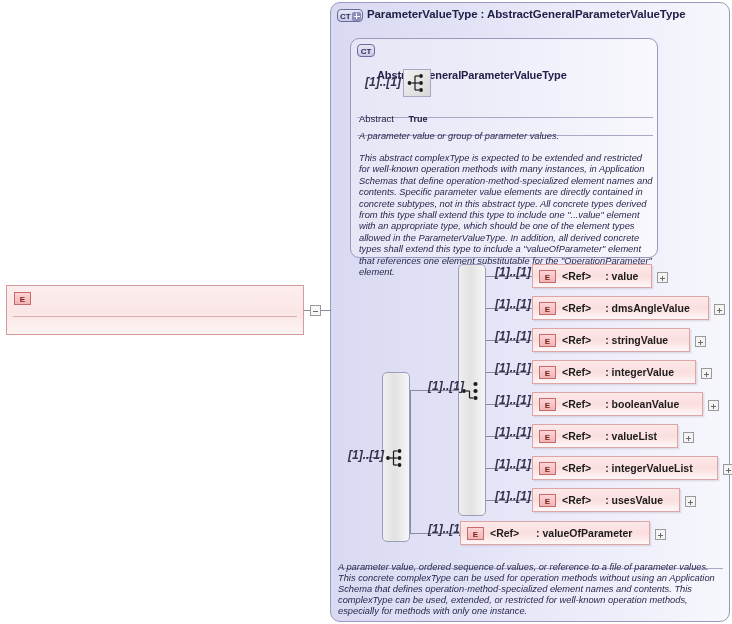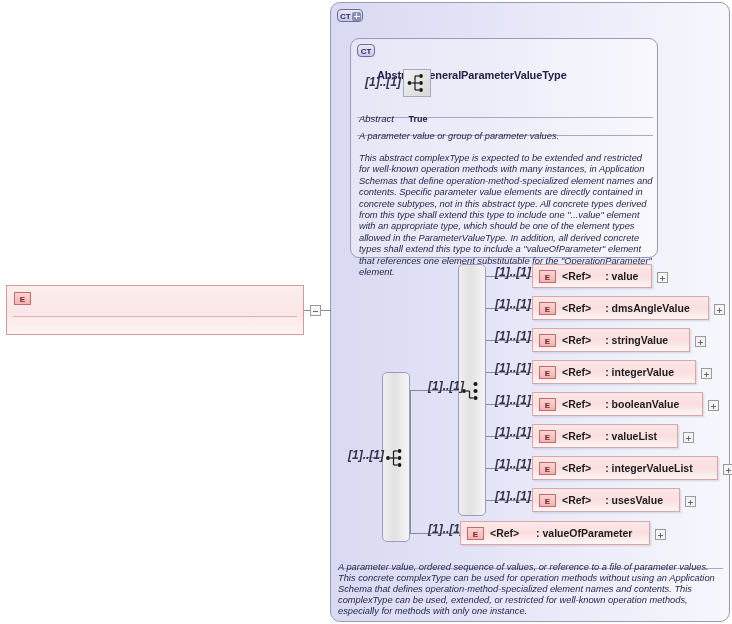--- a/index.html
+++ b/index.html
@@ -116,21 +116,21 @@
     position: absolute;
     height: 0; border: 0;
     border-top: 1px solid #a8a8c8;
   }
 
   .abstract-row {
     position: absolute;
     font-size: 9.5px;
     color: #222244;
   }
-  .abstract-row .lbl { font-style: italic; }
+  .abstract-row .lbl { }
   .abstract-row .val { font-weight: bold; font-size: 9px; }
 
   .doc-text {
     position: absolute;
     font-style: italic;
     font-size: 9.3px;
     line-height: 11.4px;
     color: #28284e;
     text-align: left;
   }
@@ -262,20 +262,21 @@
 </head>
 <body>
 
 <div class="abs" id="type-panel">
 
   <div class="ct-badge" style="left:6px; top:6px;">
     <span>CT</span>
     <span class="plusbox"></span>
   </div>
 
+  <div id="type-panel-title">ParameterValueType : AbstractGeneralParameterValueType</div>
 
   <hr class="hr-line" style="left:8px; top:557px; width:384px;">
 </div>
 
 <div id="bottom-doc">A parameter value, ordered sequence of values, or reference to a file of parameter values. This concrete complexType can be used for operation methods without using an Application Schema that defines operation-method-specialized element names and contents. This complexType can be used, extended, or restricted for well-known operation methods, especially for methods with only one instance.</div>
 
 <div class="abs" id="abstract-box">
 
   <div class="ct-badge-plain" style="left:6px; top:5px;">
     <span>CT</span>

